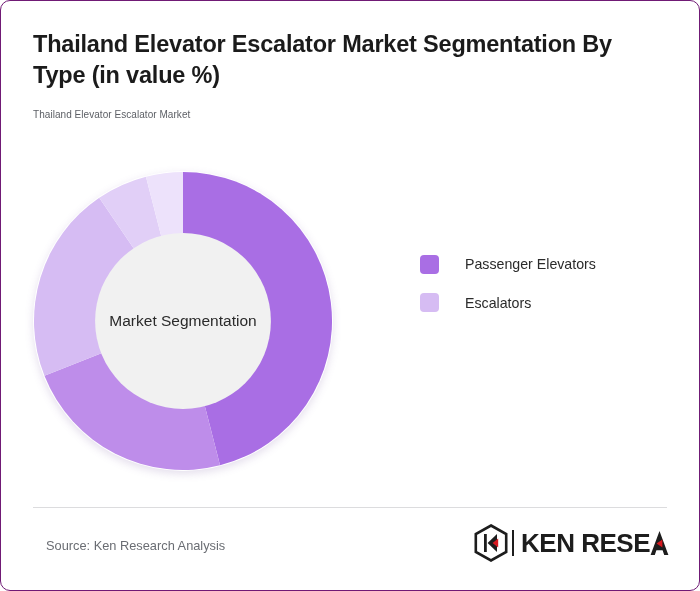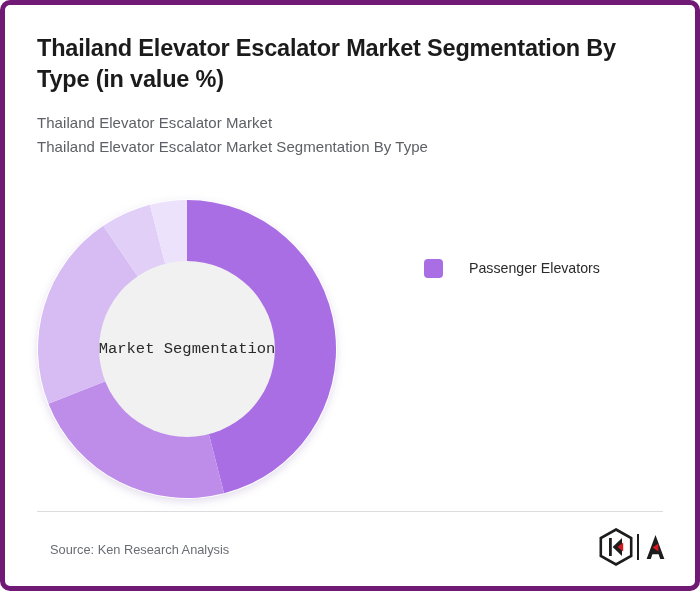--- a/index.html
+++ b/index.html
@@ -12,21 +12,21 @@
     height: 591px;
     font-family: "Liberation Sans", sans-serif;
     -webkit-font-smoothing: antialiased;
   }
   .card {
     position: relative;
     box-sizing: border-box;
     width: 700px;
     height: 591px;
     background: #ffffff;
-    border: 5px solid #701a75;
+    border: 1px solid #701a75;
     border-radius: 10px;
     overflow: hidden;
   }
 
   
   .header {
     position: absolute;
     left: 32px;
     top: 28px;
     right: 32px;
@@ -36,41 +36,40 @@
     font-weight: bold;
     line-height: 1.32;
     color: #1b1b1b;
     letter-spacing: -0.2px;
     margin: 0;
   }
   .subtitles {
     margin-top: 16px;
   }
   .subtitle {
-    font-size: 15px;
+    font-size: 10px;
     color: #5d6066;
     line-height: 1.62;
     letter-spacing: 0.05px;
   }
 
   
   .chart-area {
     position: absolute;
     left: 0;
     top: 168px;
     width: 700px;
     height: 330px;
   }
   .donut-wrap {
     position: absolute;
     left: 32px;
-    top: 26px;
-    width: 300px;
-    height: 300px;
-    font-family: Liberation Mono, monospace;
+    top: 2px;
+    width: 300px;
+    height: 300px;
   }
   .donut-shadow {
     position: absolute;
     left: 0; top: 0;
     width: 300px;
     height: 300px;
     border-radius: 50%;
     box-shadow: 0 3px 9px rgba(120,90,160,0.20);
   }
   .donut-svg {
@@ -176,21 +175,20 @@
 </style>
 </head>
 <body>
 
 <div class="card">
 
   <div class="header">
     <div class="title">Thailand Elevator Escalator Market Segmentation By Type (in value %)</div>
     <div class="subtitles">
       <div class="subtitle">Thailand Elevator Escalator Market</div>
-      <div class="subtitle">Thailand Elevator Escalator Market Segmentation By Type</div>
     </div>
   </div>
 
   <div class="chart-area">
 
     <div class="donut-wrap">
       <div class="donut-shadow"></div>
       <svg class="donut-svg" viewBox="0 0 300 300">
         <g id="donut-slices">
             <path d="M 150 150 L 150.00 1.00 A 149 149 0 0 1 187.05 294.32 Z" fill="#A96EE4"></path>
@@ -202,35 +200,40 @@
         <circle id="donut-hole" cx="150" cy="150" r="87.9" fill="#F1F1F1"></circle>
       </svg>
       <div class="center-label">Market Segmentation</div>
     </div>
 
     <div class="legend" id="legend">
         <div class="legend-item">
           <span class="swatch" style="background: rgb(169, 110, 228);"></span>
           <span class="legend-text">Passenger Elevators</span>
         </div>
+        <div class="legend-item">
+          <span class="swatch" style="background: rgb(214, 188, 243);"></span>
+          <span class="legend-text">Escalators</span>
+        </div>
       </div>
   </div>
 
   <div class="divider"></div>
   <div class="source">Source: Ken Research Analysis</div>
 
   <div class="logo">
     <svg class="logo-mark" viewBox="0 0 34 38">
       <polygon points="17,1.5 32.2,10 32.2,28 17,36.5 1.8,28 1.8,10" fill="none" stroke="#1d1d1d" stroke-width="2.6"></polygon>
       <rect x="10" y="10" width="2.8" height="18" fill="#1d1d1d"></rect>
       <polygon points="13.6,19 23,10 23,28" fill="#1d1d1d"></polygon>
       <polygon points="24.2,14.5 24.2,23.5 18.6,19" fill="#D71920"></polygon>
     </svg>
     <div class="logo-bar"></div>
     <div class="logo-text">
+      <span class="seg">KEN RESE</span>
       <span class="logo-a">
         <svg viewBox="0 0 19 26" width="19" height="26">
           <path d="M9.5 1 L18.4 25 L14.2 25 L12.6 20.2 L6.4 20.2 L4.8 25 L0.6 25 Z" fill="#1d1d1d"></path>
           <polygon points="12.4,9.6 12.4,17.4 6.6,13.5" fill="#D71920"></polygon>
         </svg>
       </span>
     </div>
   </div>
 
 </div>

